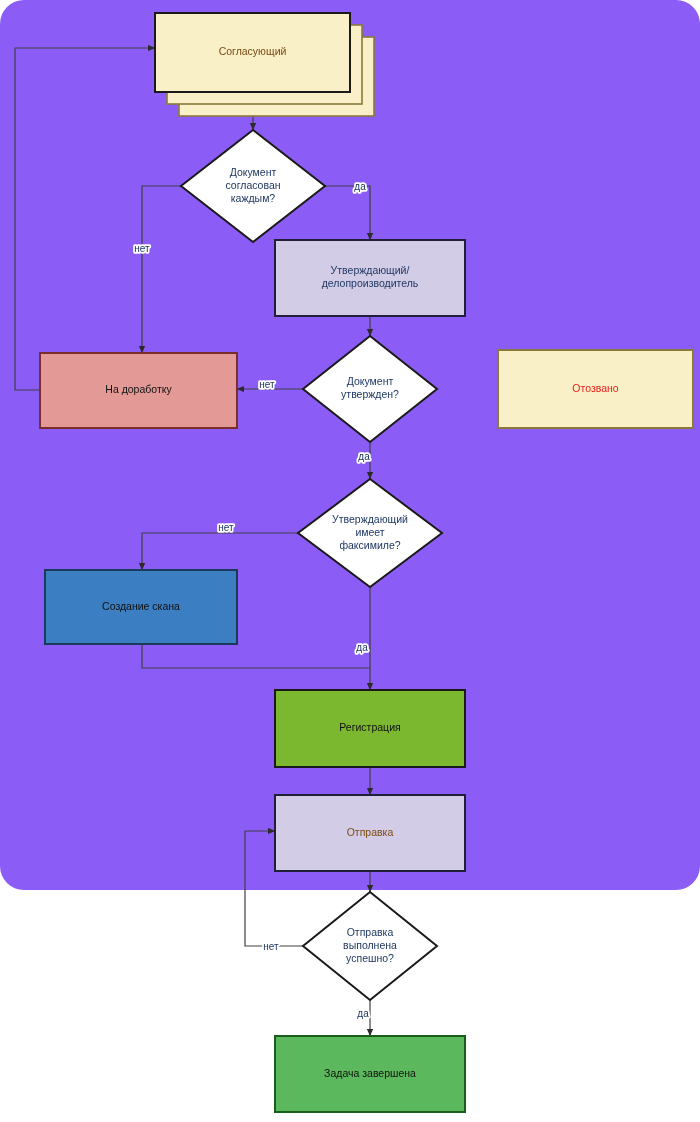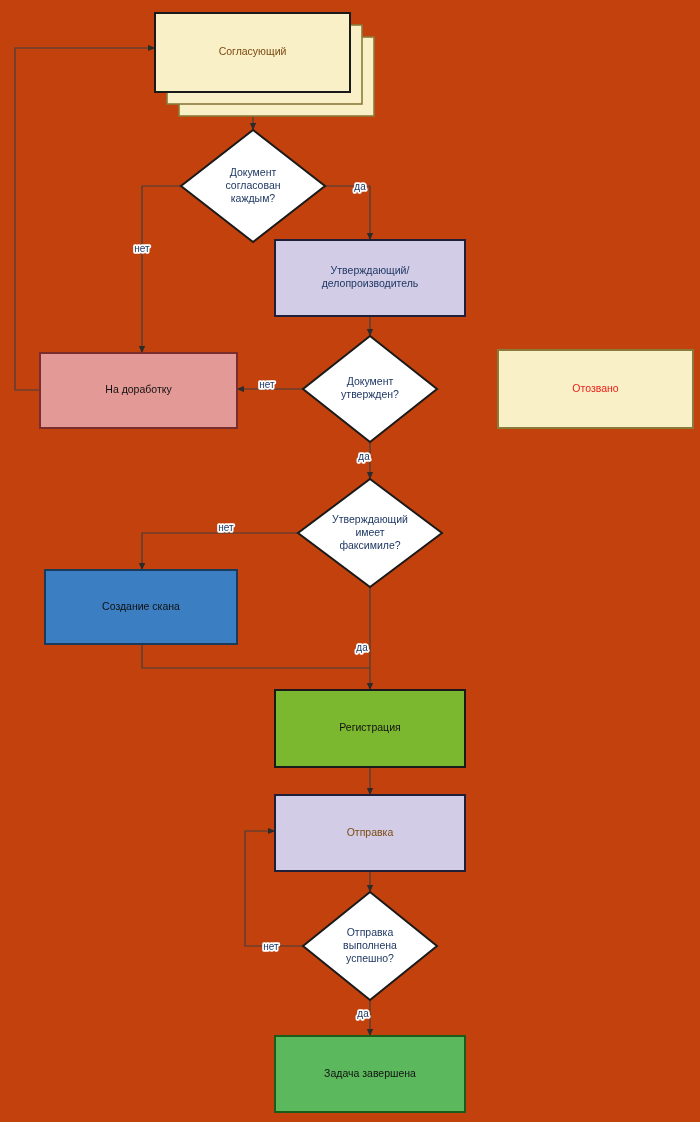--- a/index.html
+++ b/index.html
@@ -9,22 +9,23 @@
   }
   body {
     width: 700px;
     height: 1122px;
     font-family: "Liberation Sans", sans-serif;
     overflow: hidden;
   }
   #flow-root {
     position: relative;
     width: 700px;
-    height: 1122px;
-    background: #c2410c;
+    height: 890px;
+    background: #8b5cf6;
+    border-radius: 24px;
   }
   svg.diagram {
     display: block;
     width: 700px;
     height: 1122px;
   }
   .node-label {
     font-family: "Liberation Sans", sans-serif;
     font-size: 10.5px;
     text-anchor: middle;

